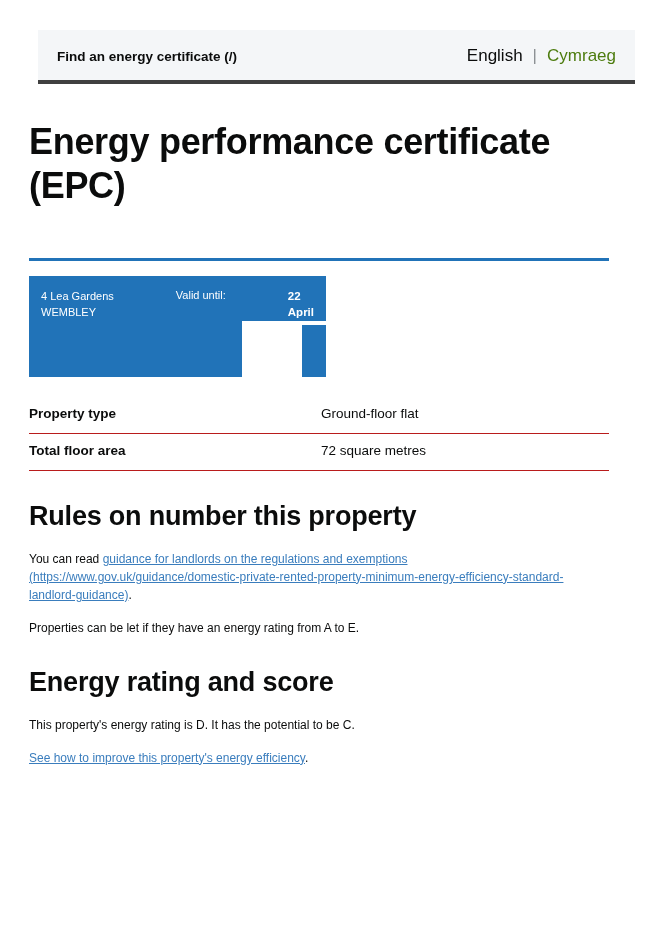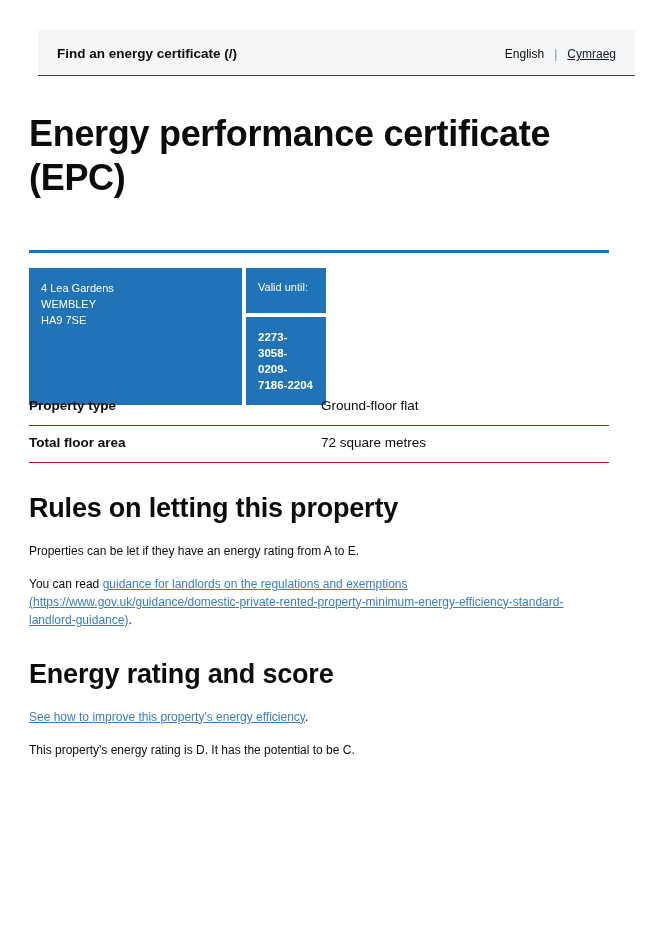--- a/index.html
+++ b/index.html
@@ -6,31 +6,31 @@
   body{
     width:670px;height:948px;overflow:hidden;
     background:#ffffff;color:#0b0c0c;
     font-family:"Liberation Sans","DejaVu Sans",sans-serif;
   }
   
   .header-strip{
     box-sizing:border-box;
     margin:30px 35px 0 38px;
     background:#f4f6f8;
-    border-bottom:1px solid #404040;
+    border-bottom:4px solid #404040;
     padding:16px 19px 14px 19px;
     display:flex;justify-content:space-between;align-items:baseline;
   }
   .service-name{
     font-weight:bold;font-size:13.5px;color:#0b0c0c;text-decoration:none;
   }
-  .lang-switch{font-size:12px;display:flex;align-items:center;}
+  .lang-switch{font-size:17px;display:flex;align-items:center;}
   .lang-current{color:#0b0c0c;}
   .lang-divider{color:#8c9094;margin:0 10px;}
-  .lang-link{color:#0f172a;text-decoration:underline;cursor:pointer;}
+  .lang-link{color:#4d7c0f;cursor:pointer;}
 
   
   .content{box-sizing:border-box;margin:0 29px;width:580px;}
 
   h1.page-title{
     font-size:36px;line-height:1.22;font-weight:bold;
     margin:36px 0 0 0;letter-spacing:-0.3px;
   }
 
   .blue-rule{margin-top:50px;height:3px;background:#2173b8;}
@@ -38,21 +38,21 @@
   
   .summary-box{
     margin-top:15px;height:101px;
     display:grid;grid-template-columns:213px 80px 1fr;gap:4px;
   }
   .cell{background:#2173b8;color:#ffffff;box-sizing:border-box;}
   .cell-address{padding:13px 12px;font-size:11px;line-height:1.45;}
   .addr-line{display:block;}
   .cell-rating{padding-top:12px;text-align:center;font-size:11px;}
   .rating-letter{font-size:40px;font-weight:bold;line-height:1.05;margin-top:1px;}
-  .right-col{display:flex;flex-direction:column;gap:4px;}
+  .right-col{display:flex;flex-direction:column;gap:4px;align-items:flex-end;}
   .cell-row{display:flex;align-items:flex-start;padding:12px;font-size:11px;line-height:1.4;}
   .cell-row-top{height:45px;}
   .cell-row-bottom{flex:1;}
   .cell-lbl{flex:0 0 100px;margin-right:12px;}
   .lbl-narrow{display:block;width:70px;}
   .cell-val{font-weight:bold;font-size:11.5px;}
 
   
   .prop-table{margin-top:20px;}
   .prop-row{
@@ -85,51 +85,49 @@
 
   <h1 class="page-title">Energy performance certificate (EPC)</h1>
 
   <div class="blue-rule"></div>
 
   <div class="summary-box">
 
     <div class="cell cell-address">
       <span class="addr-line">4 Lea Gardens</span>
       <span class="addr-line">WEMBLEY</span>
-      <span class="addr-line">HA9 7SE</span>
     </div>
 
 
     <div class="right-col">
       <div class="cell cell-row cell-row-top">
         <span class="cell-lbl">Valid until:</span>
         <span class="cell-val">22 April 2036</span>
       </div>
       <div class="cell cell-row cell-row-bottom">
-        <span class="cell-val">2273-3058-0209-7186-2204</span>
       </div>
     </div>
   </div>
 
   <div class="prop-table">
     <div class="prop-row">
       <span class="prop-label">Property type</span>
       <span class="prop-value">Ground-floor flat</span>
     </div>
     <div class="prop-row">
       <span class="prop-label">Total floor area</span>
       <span class="prop-value">72 square metres</span>
     </div>
   </div>
 
-  <h2 class="section-heading">Rules on letting this property</h2>
+  <h2 class="section-heading">Rules on number this property</h2>
+
+  <p class="body-text"><span>You can read </span><a class="text-link">guidance for landlords on the regulations and exemptions (https://www.gov.uk/guidance/domestic-private-rented-property-minimum-energy-efficiency-standard-landlord-guidance)</a><span>.</span></p>
 
   <p class="body-text">Properties can be let if they have an energy rating from A to E.</p>
 
-  <p class="body-text"><span>You can read </span><a class="text-link">guidance for landlords on the regulations and exemptions (https://www.gov.uk/guidance/domestic-private-rented-property-minimum-energy-efficiency-standard-landlord-guidance)</a><span>.</span></p>
-
   <h2 class="section-heading">Energy rating and score</h2>
 
+  <p class="body-text">This property's energy rating is D. It has the potential to be C.</p>
+
   <p class="body-text improve-para"><a class="text-link">See how to improve this property's energy efficiency</a><span>.</span></p>
-
-  <p class="body-text">This property's energy rating is D. It has the potential to be C.</p>
 
 </div>
 
 </body></html>

